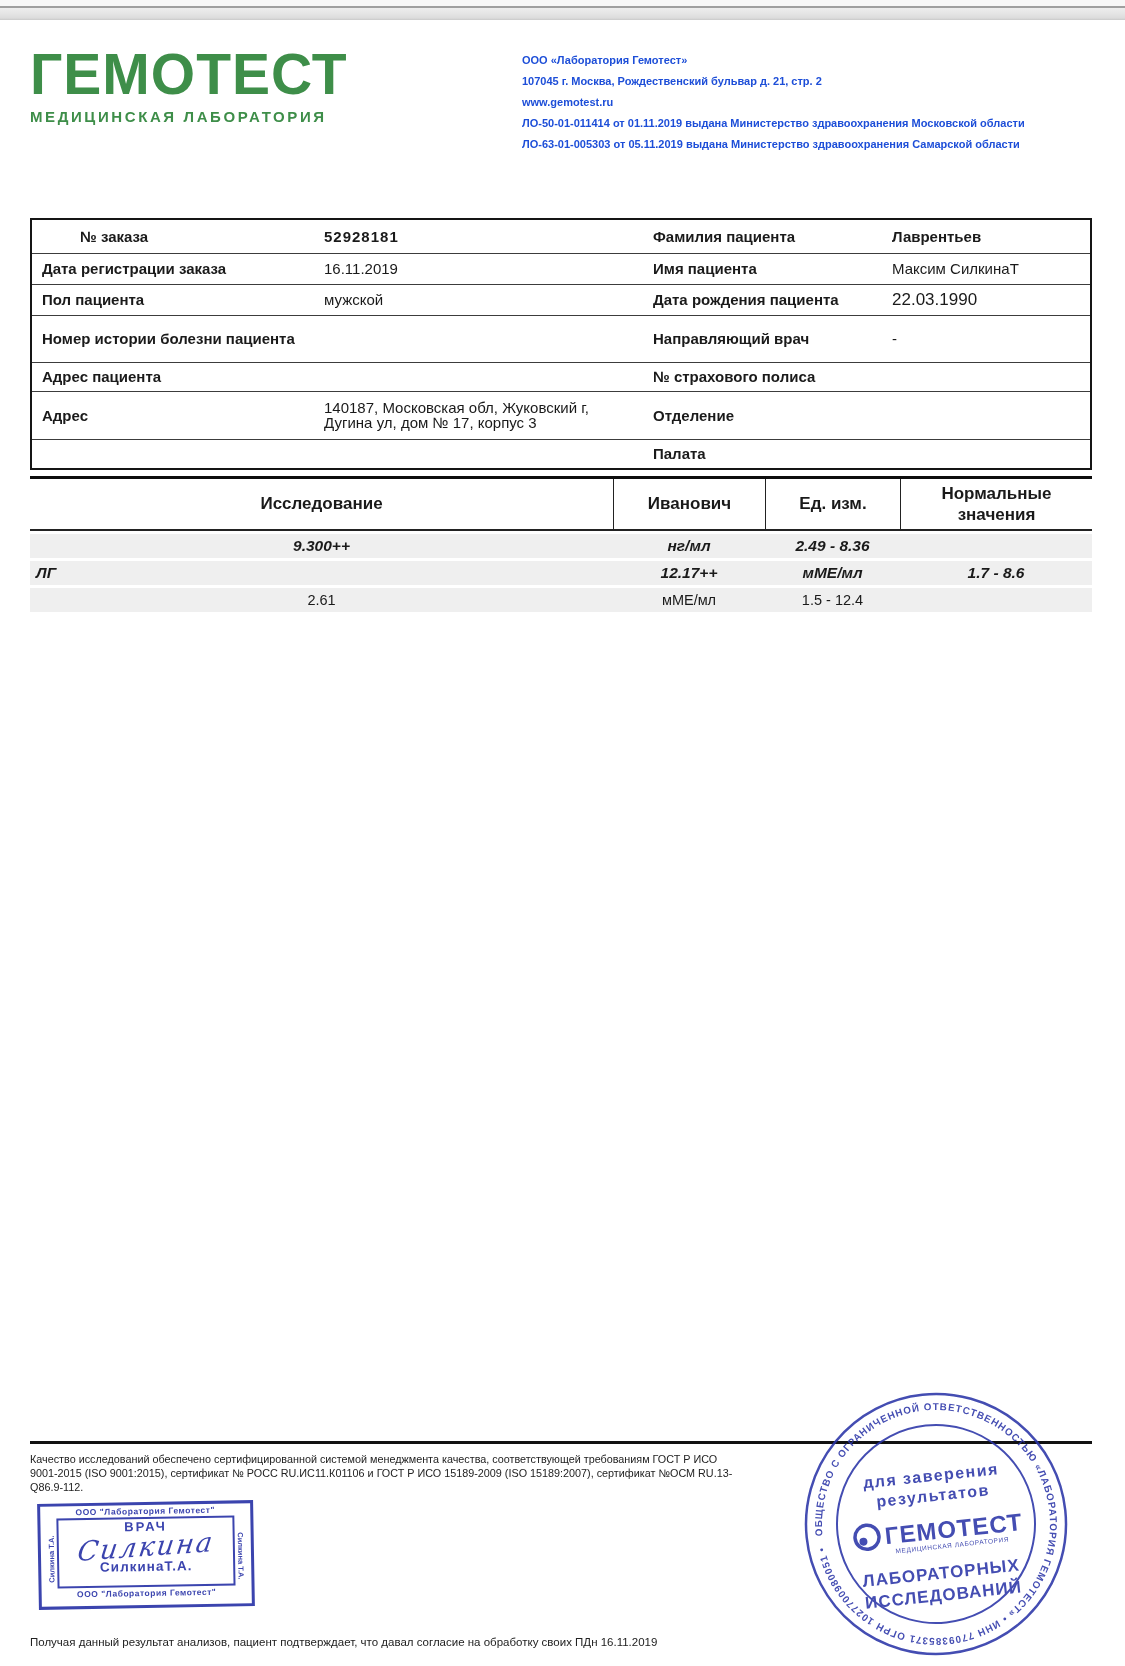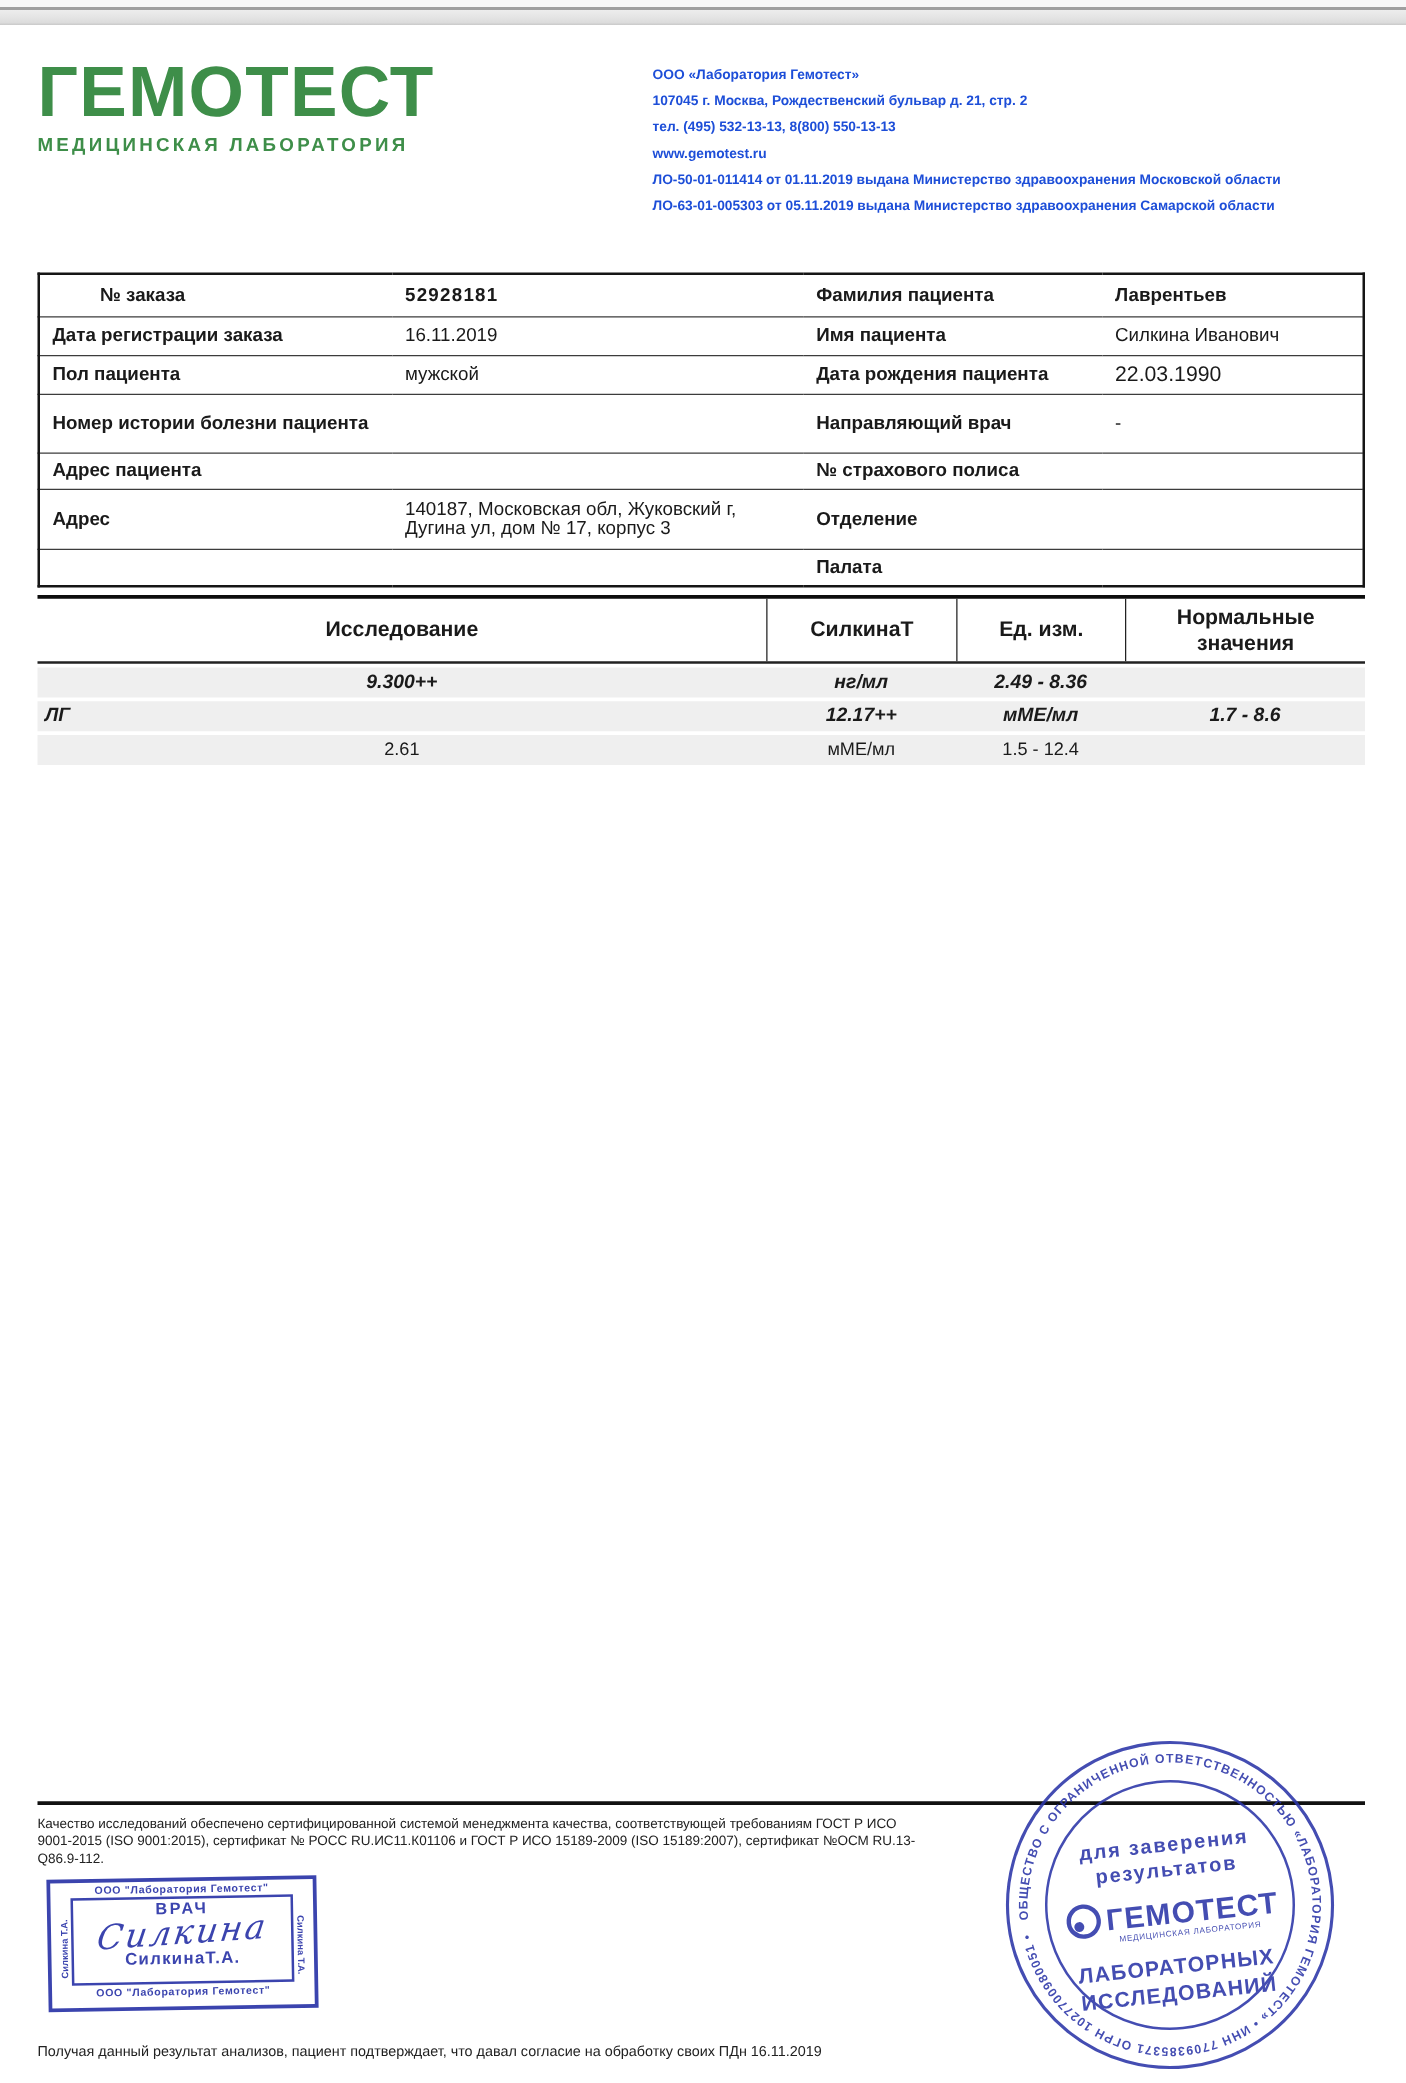--- a/index.html
+++ b/index.html
@@ -84,39 +84,38 @@
 <div class="topbar"></div>
 
 <div class="logo">
   <div class="logo-title">ГЕМОТЕСТ</div>
   <div class="logo-sub">МЕДИЦИНСКАЯ ЛАБОРАТОРИЯ</div>
 </div>
 
 <div class="company">
   <div>ООО «Лаборатория Гемотест»</div>
   <div>107045 г. Москва, Рождественский бульвар д. 21, стр. 2</div>
-  <div>тел. (495) 532-13-13, 8(800) 550-13-13</div>
   <div>www.gemotest.ru</div>
   <div>ЛО-50-01-011414 от 01.11.2019 выдана Министерство здравоохранения Московской области</div>
   <div>ЛО-63-01-005303 от 05.11.2019 выдана Министерство здравоохранения Самарской области</div>
 </div>
 
 <table class="ptable">
   <tbody>
       <tr style="height:34px;">
     <td class="lab" style="width:230px;padding-left:48px;">№ заказа</td>
     <td class="val order-num" style="width:315px;">52928181</td>
     <td class="lab-r" style="width:225px;">Фамилия пациента</td>
     <td class="val surname">Лаврентьев</td>
   </tr>
   <tr style="height:31px;">
     <td class="lab">Дата регистрации заказа</td>
     <td class="val">16.11.2019</td>
     <td class="lab-r">Имя пациента</td>
-    <td class="val" style="font-size:15px;">Силкина Иванович</td>
+    <td class="val" style="font-size:15px;">Максим СилкинаТ</td>
   </tr>
   <tr style="height:31px;">
     <td class="lab">Пол пациента</td>
     <td class="val">мужской</td>
     <td class="lab-r">Дата рождения пациента</td>
     <td class="val" style="font-size:17px;">22.03.1990</td>
   </tr>
   <tr style="height:47px;">
     <td class="lab" style="line-height:18px;">Номер истории болезни пациента</td>
     <td class="val"></td>
@@ -140,21 +139,21 @@
     <td></td>
     <td class="lab-r">Палата</td>
     <td class="val"></td>
   </tr>
 </tbody>
   </table>
 
 <div class="rtable">
   <div class="rheader">
     <div class="hcell">Исследование</div>
-    <div class="hcell">СилкинаТ</div>
+    <div class="hcell">Иванович</div>
     <div class="hcell">Ед. изм.</div>
     <div class="hcell">
         <span class="hwrap">Нормальные значения</span>
       </div>
   </div>
   <div class="rrow abn">
     <div class="rc">9.300++</div>
     <div class="rc">нг/мл</div>
     <div class="rc">2.49 - 8.36</div>
   </div>

